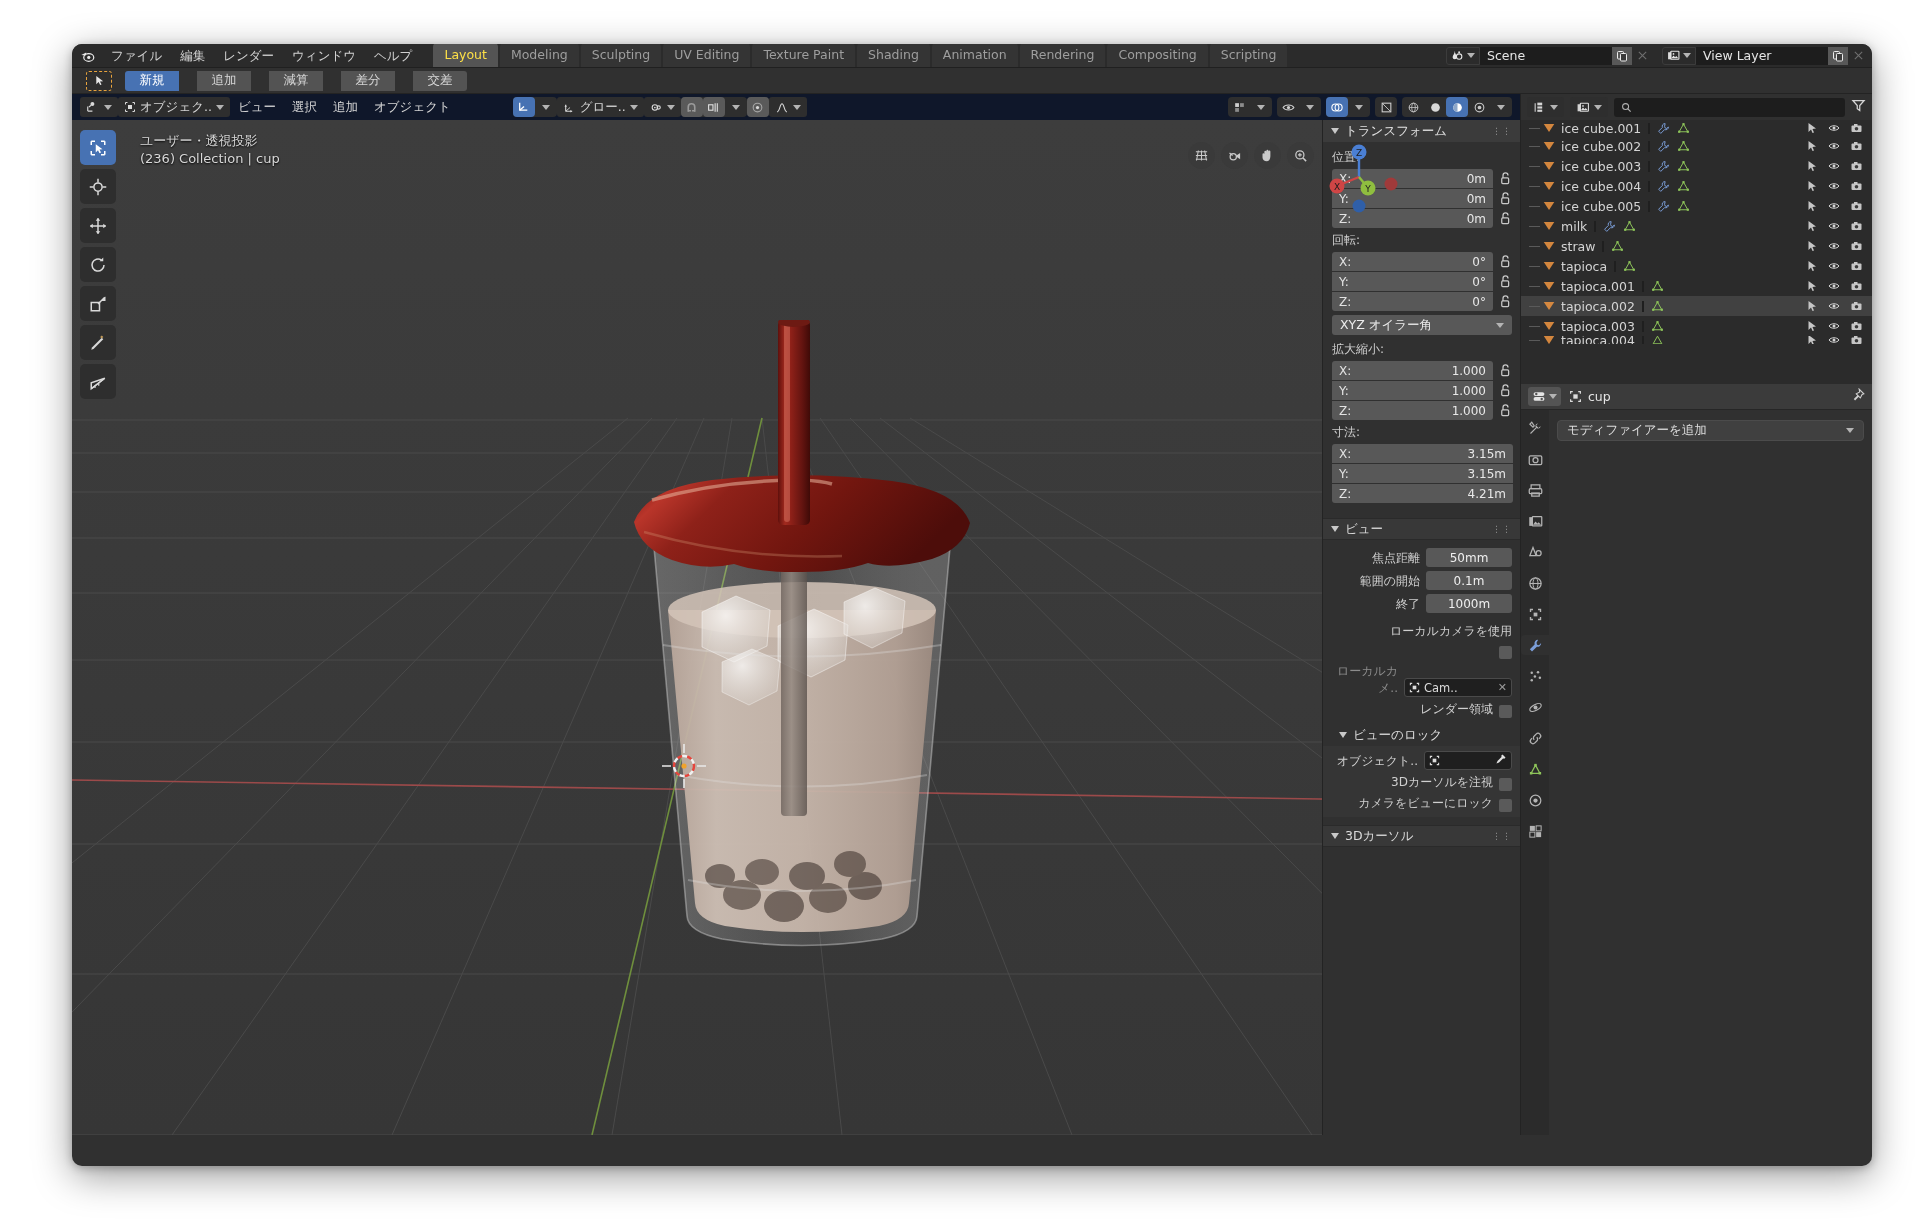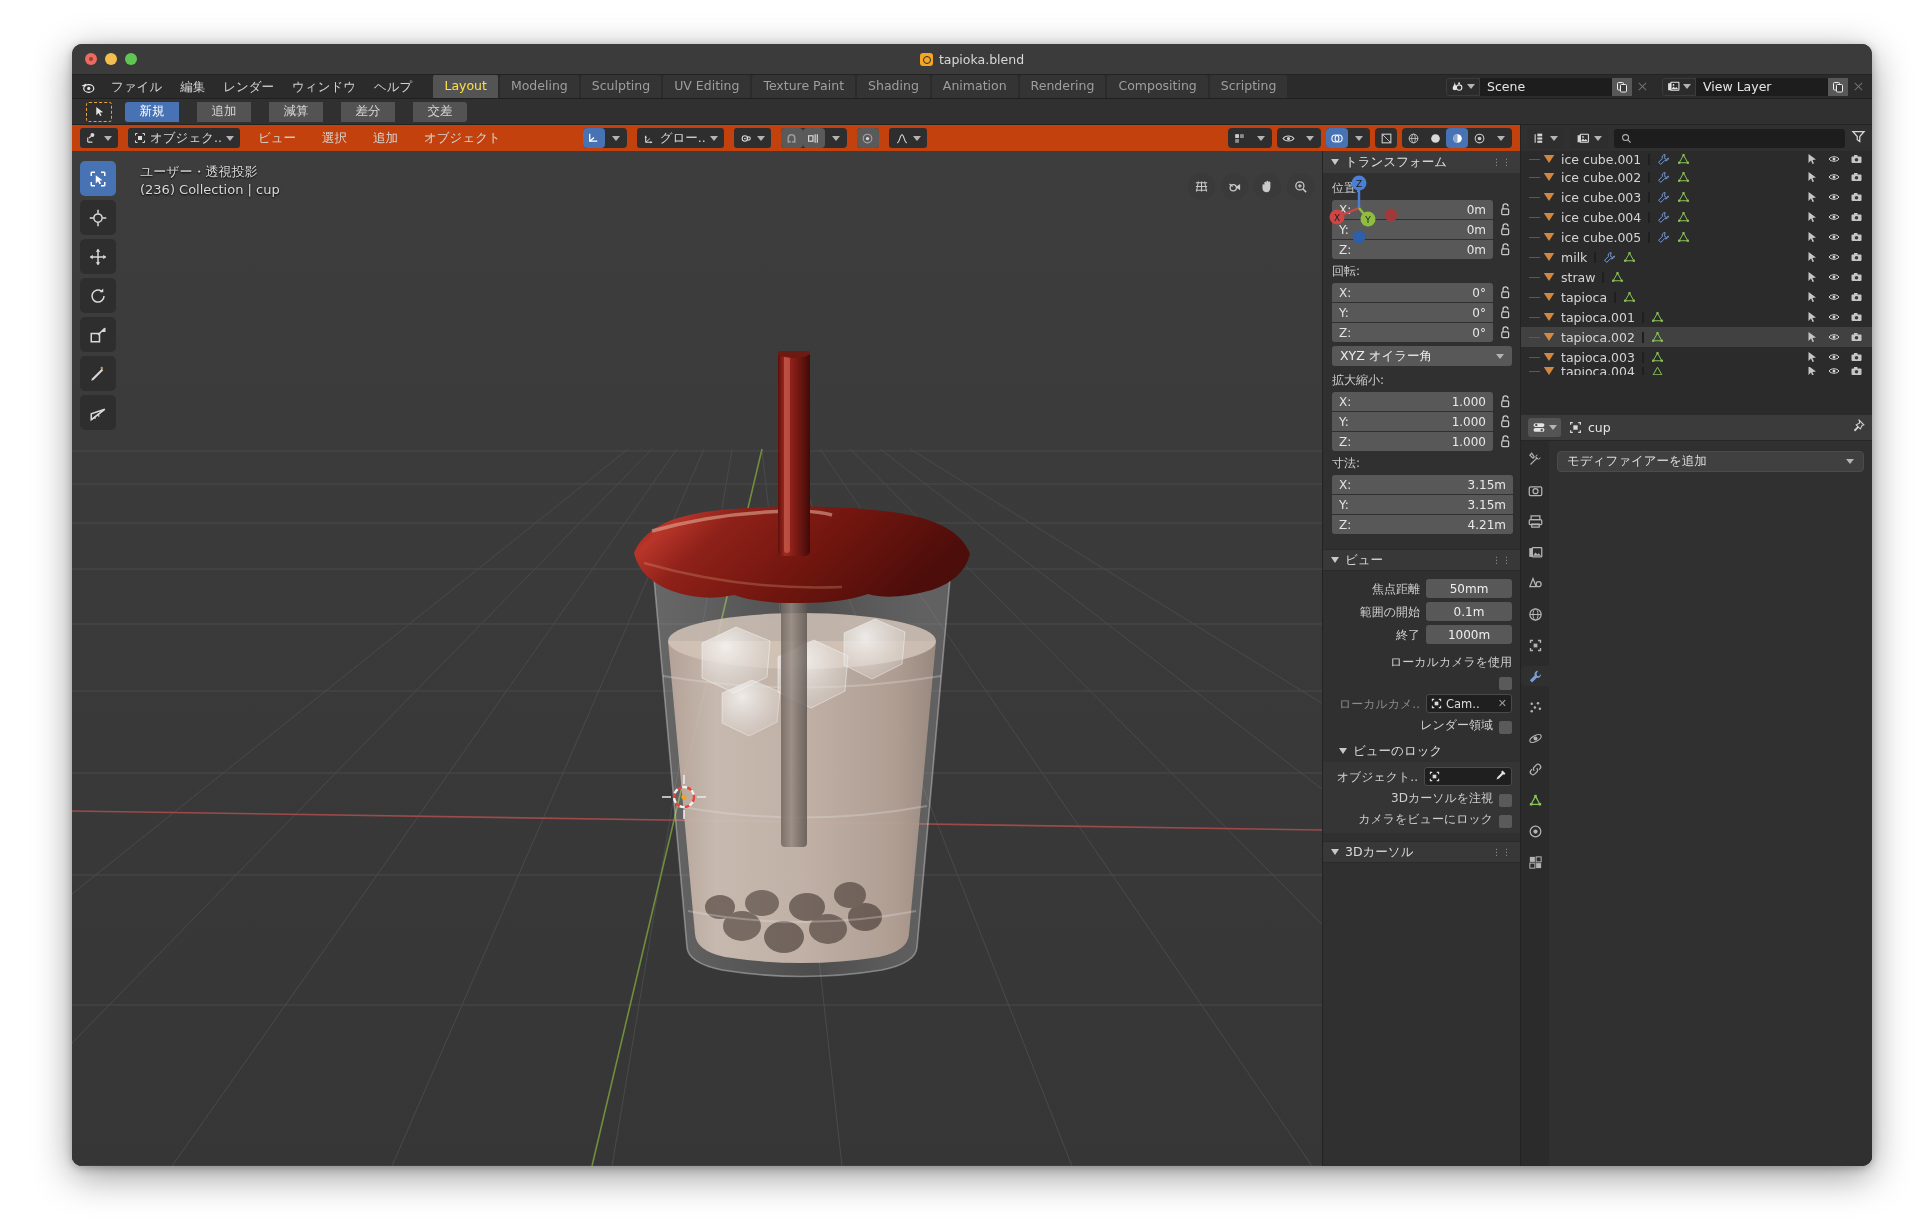--- a/index.html
+++ b/index.html
@@ -65,21 +65,21 @@
   .seg{ height:20px; min-width:54px; padding:0 10px; font-size:12.5px; color:#d6d6d6;
         background:#535353; display:flex;align-items:center;justify-content:center;}
   .seg:first-child{border-radius:3px 0 0 3px;} .seg:last-child{border-radius:0 3px 3px 0;}
   .seg.on{ background:#4772b3; color:#fff; }
 
   
   .body{ position:relative; height:1041px; background:#303030; display:flex; }
 
   
   .viewport{ position:relative; width:1448px; }
-  .vpheader{ height:26px; background:#c2410c; display:flex;align-items:center; gap:10px;
+  .vpheader{ height:26px; background:#0f172a; display:flex;align-items:center; gap:0;
              padding:0 8px; }
   .vh-btn{ height:20px; display:flex;align-items:center; gap:4px; background:#2e2e2e;
            border-radius:3px; padding:0 6px; font-size:12.5px; color:#d6d6d6;}
   .vh-mode{ background:#2e2e2e;}
   .vh-plain{ background:transparent; padding:0 8px;}
   .chev{ width:0;height:0;border-left:4px solid transparent;border-right:4px solid transparent;
          border-top:5px solid #b4b4b4; display:inline-block;}
   .vh-right{ margin-left:auto; display:flex; align-items:center; gap:5px; }
   .pill{ display:flex; align-items:center; background:#2e2e2e; border-radius:4px; height:20px; }
   .pill .p{ width:22px;height:20px; display:flex;align-items:center;justify-content:center;}
@@ -128,21 +128,21 @@
        display:flex;align-items:center; padding:0 8px; font-size:12.5px; color:#ececec;}
   .dd .chv{ margin-left:auto; }
   .np-sub{ height:22px; display:flex;align-items:center; gap:6px; padding:0 8px;
            background:#303030; font-size:12.5px; color:#dcdcdc;}
   .np-sub.bar{ background:#383838; border-top:1px solid #2a2a2a; border-bottom:1px solid #2a2a2a;}
   .prow{ display:flex; align-items:flex-end; gap:6px; padding:2px 8px;}
   .prow .plab{ flex:1; text-align:right; font-size:12px; color:#d0d0d0;}
   .prow .pfld{ width:86px; height:19px; background:#585858; border-radius:3px;
                display:flex;align-items:center;justify-content:center;font-size:12px;color:#efefef;}
   .cb{ width:13px;height:13px;background:#5a5a5a;border-radius:2px; flex:0 0 13px;}
-  .objfld{ width:86px;height:19px;background:#1f1f1f;border:1px solid #4a4a4a;border-radius:3px;
+  .objfld{ width:108px;height:19px;background:#1f1f1f;border:1px solid #4a4a4a;border-radius:3px;
            display:flex;align-items:center;gap:4px;padding:0 4px;font-size:11.5px;color:#dcdcdc;}
 
   
   .rightcol{ width:352px; display:flex; flex-direction:column; border-left:1px solid #232323;}
   .outliner{ height:290px; background:#2b2b2b; display:flex; flex-direction:column;}
   .ol-header{ height:26px; background:#303030; display:flex;align-items:center; gap:6px; padding:0 6px;}
   .ol-search{ flex:1; height:19px; background:#1d1d1d; border-radius:3px;
               display:flex;align-items:center; gap:5px; padding:0 7px; }
   .ol-rows{ flex:1; overflow:hidden; font-size:12.5px;}
   .ol-row{ height:20px; display:flex; align-items:center; padding-left:8px; color:#d4d4d4;}
@@ -171,31 +171,20 @@
   
   .grid-svg{position:absolute;inset:0;}
   .cup-wrap{ position:absolute; left:520px; top:200px; width:420px; height:640px;}
 </style>
 </head>
 <body>
 
 <div id="shot">
 <div class="window">
 
-  <div class="titlebar">
-    <div class="traffic">
-      <div class="tl r"></div>
-      <div class="tl y"></div>
-      <div class="tl g"></div>
-    </div>
-    <div class="titletext">
-      <span class="blendicon-sm"></span>
-      <span>tapioka.blend</span>
-    </div>
-  </div>
 
   <div class="topbar">
     <div class="blogo">
       <svg viewBox="0 0 24 24">
             <ellipse cx="14" cy="15" rx="8" ry="6.2" fill="none" stroke="#e8e8e8" stroke-width="2"></ellipse>
             <circle cx="14" cy="15" r="2.6" fill="#e8e8e8"></circle>
             <path d="M10 7 L2 11 L9 12 Z" fill="#e8e8e8"></path>
           </svg>
     </div>
     <div class="menu">

